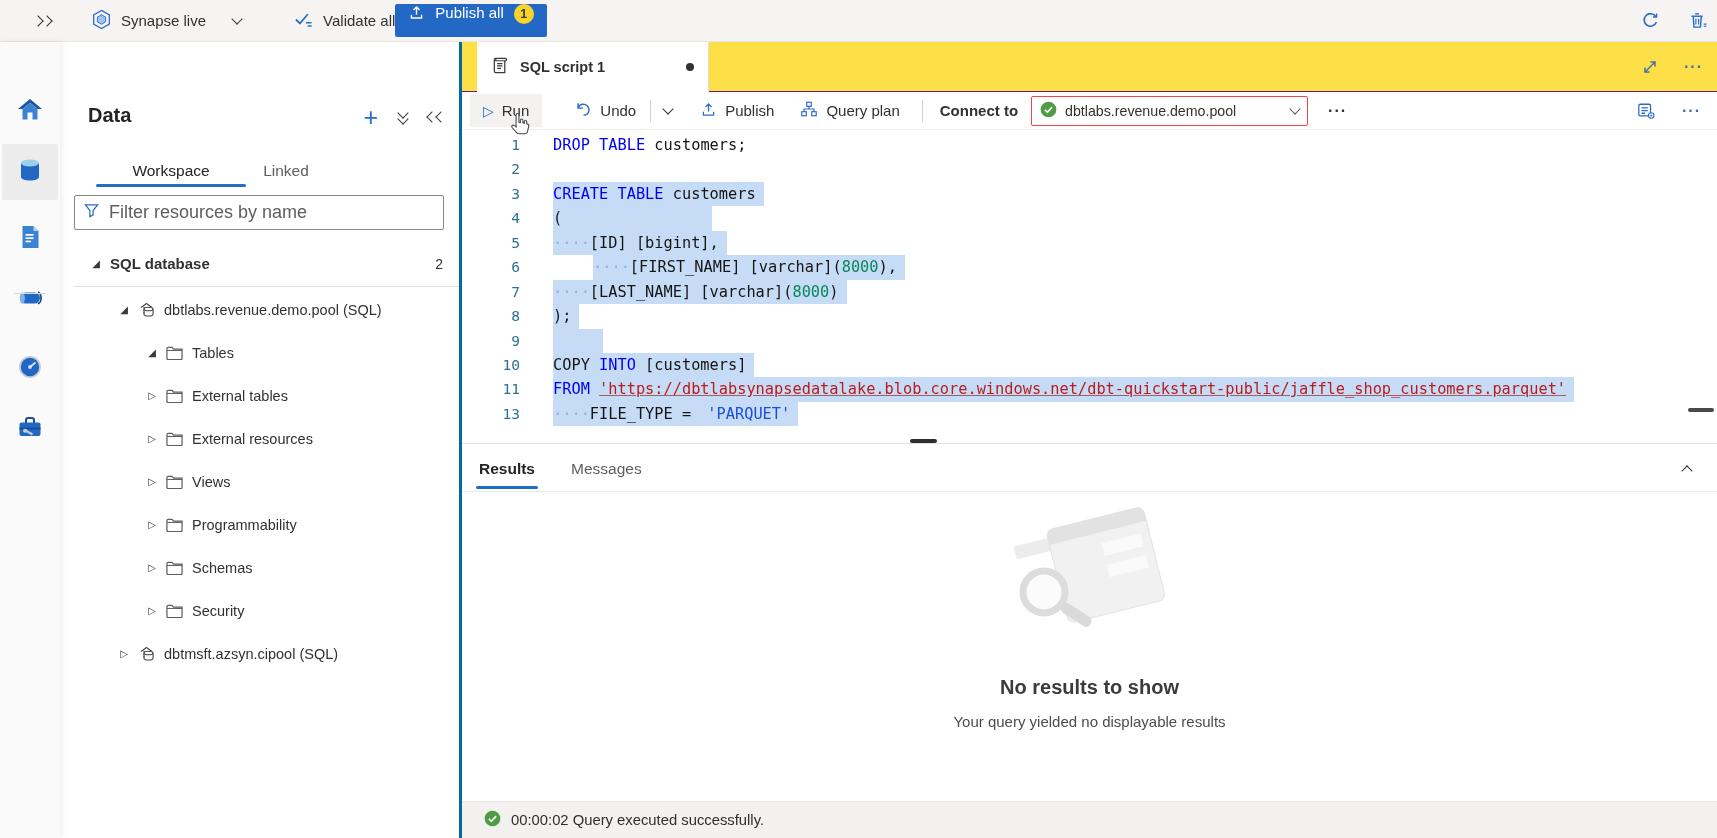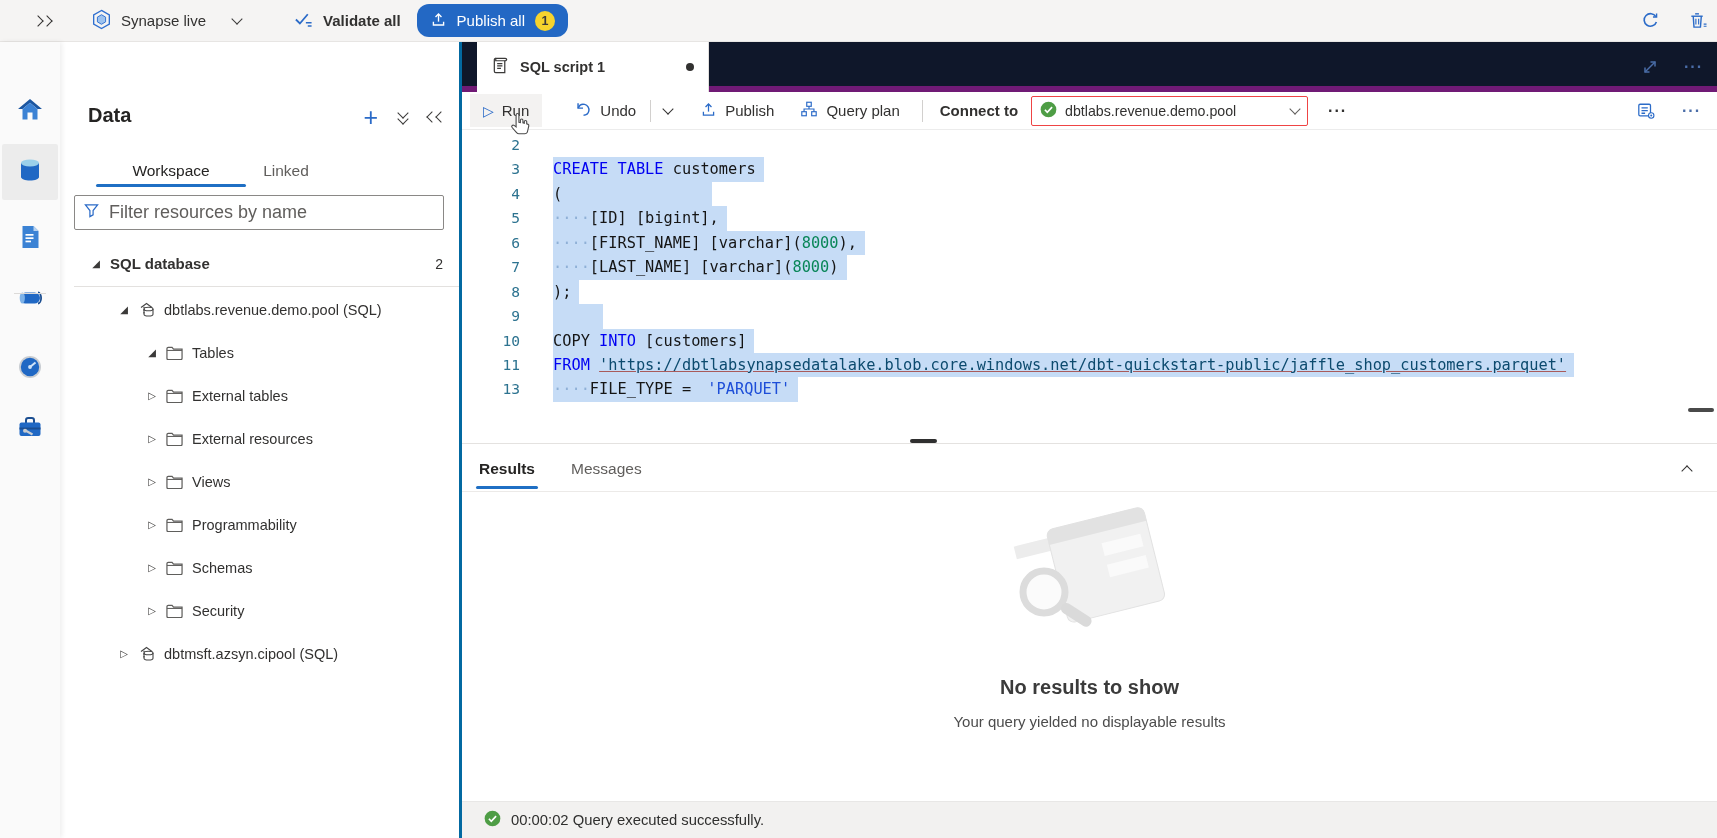--- a/index.html
+++ b/index.html
@@ -9,23 +9,23 @@
   .topbar{position:absolute;left:0;top:0;width:100%;height:42px;background:#f5f4f3;
           border-bottom:1px solid #e7e5e3;display:flex;align-items:center;box-sizing:border-box;}
   .chev{display:inline-block;width:7px;height:7px;border-right:1.7px solid currentColor;border-bottom:1.7px solid currentColor;}
   .chev.down{transform:rotate(45deg);margin-top:-3px;}
   .chev.up{transform:rotate(-135deg);margin-top:3px;}
   .chev.right{transform:rotate(-45deg);}
   .chev.left{transform:rotate(135deg);}
   .dblchev{margin-left:34px;color:#323130;display:flex;gap:1px;cursor:pointer;}
   .tb-item{display:flex;align-items:center;gap:9px;font-size:15px;color:#323130;cursor:pointer;}
   .mode{margin-left:40px;}
-  .validate{margin-left:52px;font-weight:bold;}
-  .publishall{margin-left:16px;height:33px;border:none;border-radius:12px;background:#2368c4;color:#fff;
-              display:flex;align-items:center;gap:10px;padding:0 13px;font-size:15px;font-family:inherit;cursor:pointer;}
+  .validate{margin-left:52px;}
+  .publishall{height:33px;border:none;border-radius:2px;background:#2368c4;color:#fff;
+              display:flex;align-items:flex-start;gap:10px;padding:0 13px;font-size:15px;font-family:inherit;cursor:pointer;}
   .badge{width:20px;height:20px;border-radius:50%;background:#f6d32d;color:#3b3a39;font-size:12.5px;
          font-weight:bold;display:flex;align-items:center;justify-content:center;}
   .top-right{margin-left:auto;margin-right:10px;display:flex;align-items:center;gap:28px;}
   .icon-btn{cursor:pointer;display:flex;align-items:center;}
   
   .leftnav{position:absolute;left:0;top:42px;width:60px;height:796px;background:#fafafa;
            box-shadow:2px 0 5px rgba(0,0,0,.07);z-index:3;}
   .navtile{position:absolute;left:2px;width:56px;height:56px;display:flex;align-items:center;
            justify-content:center;border-radius:2px;cursor:pointer;}
   .navtile.active{background:#ececec;}
@@ -51,21 +51,21 @@
   .filter input::placeholder{color:#605e5c;}
   .tree{position:absolute;left:0;right:0;top:200px;}
   .trow{position:relative;height:43px;display:flex;align-items:center;font-size:14.5px;color:#323130;cursor:pointer;}
   .trow .arrow{position:absolute;font-size:10px;color:#3b3a39;width:12px;text-align:center;}
   .trow .ticon{position:absolute;display:flex;align-items:center;}
   .trow .tlabel{position:absolute;white-space:nowrap;}
   .trow .tcount{position:absolute;right:16px;font-size:14px;color:#323130;}
   .tree-div{height:1px;background:#e3e1df;margin:1px 0 1px 14px;}
   
   .mainpane{position:absolute;left:462px;top:42px;width:1255px;height:796px;display:flex;flex-direction:column;}
-  .tabrow{height:50px;background:#0f172a;border-bottom:6px solid #701a75;position:relative;box-sizing:border-box;flex:none;}
+  .tabrow{height:50px;background:#fde047;border-bottom:1px solid #701a75;position:relative;box-sizing:border-box;flex:none;}
   .doc-tab{position:absolute;left:15px;top:0;height:50px;width:232px;background:#fff;z-index:2;
            border-right:1px solid #e1dfdd;display:flex;align-items:center;padding:0 14px;box-sizing:border-box;gap:10px;cursor:pointer;}
   .doc-tab .tlab{font-size:14.5px;font-weight:600;color:#323130;}
   .dirty-dot{width:8px;height:8px;border-radius:50%;background:#323130;margin-left:auto;}
   .tabrow-right{position:absolute;right:14px;top:0;height:50px;display:flex;align-items:center;gap:26px;color:#4a6da8;}
   .ellipsis{font-size:16px;font-weight:700;letter-spacing:1px;color:#323130;cursor:pointer;}
   .ellipsis.blue{color:#4a6da8;}
   
   .toolbar{height:38px;background:#fff;border-bottom:1px solid #ececec;display:flex;align-items:center;
            font-size:15px;color:#323130;flex:none;position:relative;box-sizing:border-box;}
@@ -87,21 +87,21 @@
   .tb-right{display:flex;align-items:center;gap:26px;margin-right:16px;}
   
   .editor{flex:1;background:#fff;position:relative;overflow:hidden;padding-top:3px;
           font-family:"DejaVu Sans Mono",monospace;font-size:15.3px;}
   .code-line{height:24.45px;line-height:24.45px;white-space:pre;color:#151515;}
   .lnum{display:inline-block;width:58px;text-align:right;margin-right:33px;color:#2d7390;
         font-size:14.6px;vertical-align:top;}
   .kw{color:#0000f2;}
   .str{color:#1d4ed8;margin-left:7px;}
   .num{color:#098658;}
-  .url{color:#0c4a6e;text-decoration:underline;text-decoration-color:#a95b5b;}
+  .url{color:#b91c1c;text-decoration:underline;text-decoration-color:#a95b5b;}
   .wsdots{color:#8fb0d6;}
   .selseg{display:inline-block;height:24.45px;vertical-align:top;background:#c6dcf6;}
   .grip{position:absolute;border-radius:2px;background:#2f2f2f;}
   
   .results-header{height:48px;flex:none;background:#fff;border-top:1px solid #e4e2e0;position:relative;
                   display:flex;align-items:flex-end;box-sizing:border-box;}
   .rtab{padding:0 3px 13px 3px;font-size:15.5px;cursor:pointer;position:relative;color:#605e5c;}
   .rtab.active{color:#252423;font-weight:700;}
   .rtab.active::after{content:"";position:absolute;left:0;right:0;bottom:2px;height:3px;background:#1f6fc4;border-radius:2px;}
   .rtab.first{margin-left:14px;}
@@ -458,25 +458,26 @@
 
     <span class="hand-cursor">
       <svg width="22" height="24" viewBox="0 0 22 24">
           <path d="M8.5 1.5c.8 0 1.4.6 1.4 1.4v7.3l1.5.3V8.2c0-.7.6-1.2 1.3-1.2.7 0 1.2.5 1.2 1.2v2.7l1.4.35V9.6c0-.65.55-1.15 1.2-1.15.66 0 1.2.5 1.2 1.15v2.2l1 .3c.8.25 1.3 1 1.1 1.8l-1.3 5.6c-.3 1.3-1.5 2.3-2.9 2.3H10c-.9 0-1.8-.4-2.4-1.1l-4.5-5.2c-.5-.6-.5-1.5.1-2 .5-.5 1.3-.5 1.9-.1l2 1.5V2.9c0-.8.6-1.4 1.4-1.4z" fill="#fff" stroke="#4a4a4a" stroke-width="1.1"></path>
         </svg>
     </span>
 
     <div class="editor" id="code">
       <div class="grip" style="left:448px;bottom:0;width:27px;height:4px;"></div>
       <div class="grip" style="left:1226px;bottom:31px;width:26px;height:4px;background:#4a4a4a;"></div>
+    <div class="code-line"><span class="lnum">1</span><span class="kw">DROP</span><span class="pl"> </span><span class="kw">TABLE</span><span class="pl"> customers;</span></div>
         <div class="code-line"><span class="lnum">2</span></div>
         <div class="code-line"><span class="lnum">3</span><span class="selseg" style="padding-right: 8px;"><span class="kw">CREATE</span><span class="pl"> </span><span class="kw">TABLE</span><span class="pl"> customers</span></span></div>
         <div class="code-line"><span class="lnum">4</span><span class="selseg" style="padding-right: 150px;"><span class="pl">(</span></span></div>
         <div class="code-line"><span class="lnum">5</span><span class="selseg" style="padding-right: 8px;"><span class="wsdots">····</span><span class="pl">[ID] [bigint],</span></span></div>
-        <div class="code-line"><span class="lnum">6</span><span class="selseg" style="padding-right: 8px;"><span class="wsdots">····</span><span class="pl">[FIRST_NAME] [varchar](</span><span class="num">8000</span><span class="pl">),</span></span></div>
+        <div class="code-line"><span class="lnum">6</span><span class="selseg" style="padding-right: 8px; margin-left: 40px;"><span class="wsdots">····</span><span class="pl">[FIRST_NAME] [varchar](</span><span class="num">8000</span><span class="pl">),</span></span></div>
         <div class="code-line"><span class="lnum">7</span><span class="selseg" style="padding-right: 8px;"><span class="wsdots">····</span><span class="pl">[LAST_NAME] [varchar](</span><span class="num">8000</span><span class="pl">)</span></span></div>
         <div class="code-line"><span class="lnum">8</span><span class="selseg" style="padding-right: 8px;"><span class="pl">);</span></span></div>
         <div class="code-line"><span class="lnum">9</span><span class="selseg" style="padding-right: 50px;"></span></div>
         <div class="code-line"><span class="lnum">10</span><span class="selseg" style="padding-right: 8px;"><span class="pl">COPY </span><span class="kw">INTO</span><span class="pl"> [customers]</span></span></div>
         <div class="code-line"><span class="lnum">11</span><span class="selseg" style="padding-right: 8px;"><span class="kw">FROM</span><span class="pl"> </span><span class="url">'https://dbtlabsynapsedatalake.blob.core.windows.net/dbt-quickstart-public/jaffle_shop_customers.parquet'</span></span></div>
         <div class="code-line"><span class="lnum">13</span><span class="selseg" style="padding-right: 8px;"><span class="wsdots">····</span><span class="pl">FILE_TYPE = </span><span class="str">'PARQUET'</span></span></div>
       </div>
 
     <div class="results-header">
       <div class="rtab first active"><span>Results</span></div>

